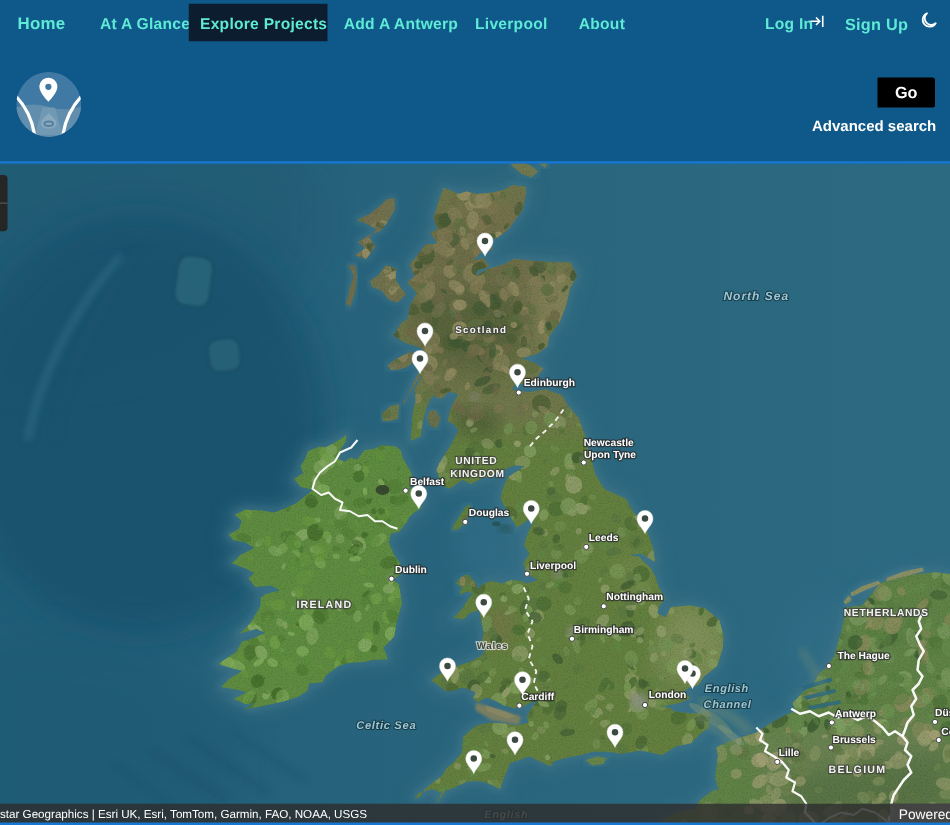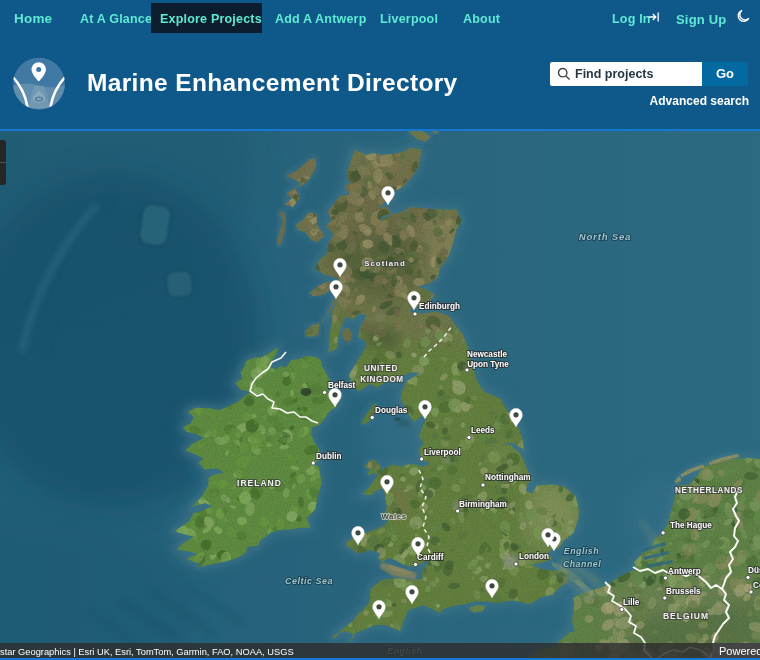--- a/index.html
+++ b/index.html
@@ -2,21 +2,21 @@
 <html><head><meta charset="utf-8"><style>
 *{margin:0;padding:0;box-sizing:border-box}
 body{width:760px;height:660px;overflow:hidden;font-family:"Liberation Sans",sans-serif;background:#0f598a}
 .nav{position:absolute;left:0;top:0;width:760px;height:36px;background:#0f598a}
 .nav a{position:absolute;color:#5eead4;font-size:12.5px;font-weight:bold;text-decoration:none;top:12px;letter-spacing:0.2px}
 .navbox{position:absolute;left:151px;top:3px;width:111px;height:30px;background:#0c1d30}
 .hdr{position:absolute;left:0;top:36px;width:760px;height:93px;background:#0f598a}
 .title{position:absolute;left:87px;top:33px;color:#fff;font-size:24.5px;font-weight:bold;letter-spacing:0.35px}
 .search{position:absolute;left:550px;top:26px;width:152px;height:24px;background:#fff;border-radius:2px 0 0 2px}
 .search span{position:absolute;left:25px;top:5px;font-size:12.5px;font-weight:bold;color:#243743}
-.go{position:absolute;left:702px;top:26px;width:46px;height:24px;background:#0369a1;color:#fff;font-size:13px;font-weight:bold;text-align:center;line-height:24px;border-radius:0 2px 2px 0}
+.go{position:absolute;left:702px;top:26px;width:46px;height:24px;background:#000000;color:#fff;font-size:13px;font-weight:bold;text-align:center;line-height:24px;border-radius:0 2px 2px 0}
 .adv{position:absolute;right:11px;top:58px;color:#fff;font-size:12px;font-weight:bold}
 .bline{position:absolute;left:0;top:129px;width:760px;height:2px;background:#1878d1}
 .map{position:absolute;left:0;top:131px;width:760px;height:529px}
 </style></head>
 <body>
 <div class="nav">
  <a style="left:14px;font-size:13.5px;top:11px">Home</a>
  <a style="left:80px">At A Glance</a>
  <div class="navbox"></div>
  <a style="left:160px">Explore Projects</a>
@@ -44,28 +44,20 @@
    <path d="M-1,29 Q13,24.5 26,28.5 Q39,32.5 53,28 L53,53 L-1,53 Z" fill="#6590ae" opacity="0.9"></path>
    <path d="M15,51 L21,29 L31,29 L37,51 Z" fill="#7ba0b8" opacity="0.65"></path>
    <path d="M-1,19 C7,27.5 12.5,37.5 14.5,50" stroke="#ffffff" stroke-width="2.6" fill="none"></path>
    <path d="M53,19 C45,27.5 39.5,37.5 37.5,50" stroke="#ffffff" stroke-width="2.6" fill="none"></path>
    <path d="M25.7,5.2 C21.7,5.2 18.5,8.4 18.5,12.4 C18.5,17.4 25.7,24.4 25.7,24.4 C25.7,24.4 32.9,17.4 32.9,12.4 C32.9,8.4 29.7,5.2 25.7,5.2 Z" fill="#ffffff"></path>
    <circle cx="25.7" cy="12.4" r="2.5" fill="#4079a3"></circle>
    <path d="M26,33.5 C22,37.2 19.8,39.6 19.8,41.8 C19.8,44.4 22.5,45.9 26,45.9 C29.5,45.9 32.2,44.4 32.2,41.8 C32.2,39.6 30,37.2 26,33.5 Z" fill="#8cabc0" opacity="0.85"></path>
    <ellipse cx="26" cy="42" rx="3.4" ry="1.8" fill="none" stroke="#55809f" stroke-width="1.6"></ellipse>
   </g>
  </svg>
- <div class="title">Marine Enhancement Directory</div>
- <div class="search">
-      <svg style="position:absolute;left:7px;top:5px" width="14" height="14" viewBox="0 0 14 14">
-        <circle cx="5.7" cy="5.7" r="4.2" stroke="#444" stroke-width="1.4" fill="none"></circle>
-        <line x1="8.9" y1="8.9" x2="12.6" y2="12.6" stroke="#444" stroke-width="1.4"></line>
-      </svg>
-      <span>Find projects</span>
-    </div>
  <div class="go">Go</div>
  <div class="adv">Advanced search</div>
 </div>
 <div class="bline"></div>
 <div class="map"><svg width="760" height="529" viewBox="0 131 760 529">
 
 <defs>
  <linearGradient id="seagrad" x1="0" y1="0" x2="1" y2="0">
   <stop offset="0" stop-color="#215e77"></stop>
           <stop offset="0.35" stop-color="#26627b"></stop>

